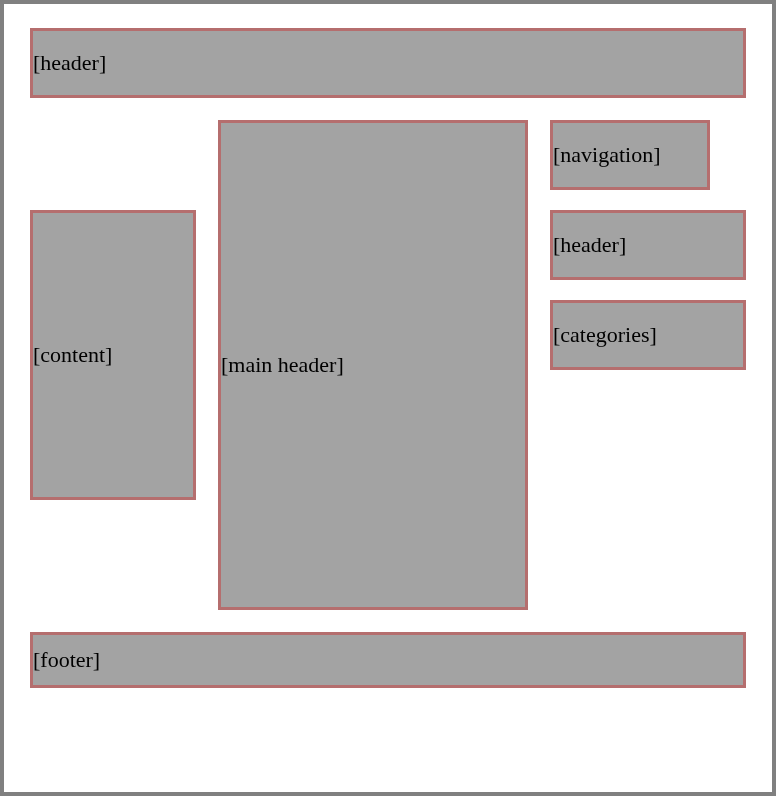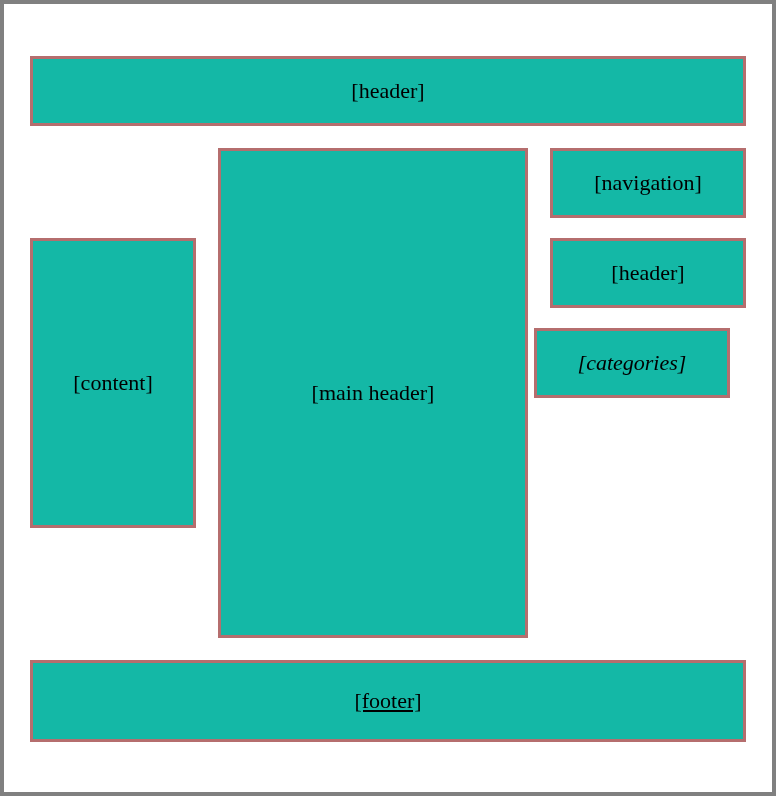--- a/index.html
+++ b/index.html
@@ -12,26 +12,24 @@
       height: 796px;
       background: #fff;
       border: 4px solid #808080;
       font-family: Georgia, 'Times New Roman', serif;
       font-size: 22px;
       color: #000;
       position: relative;
     }
     .box {
       position: absolute;
-      background: #14b8a6;
+      background: #a3a3a3;
       border: 3px solid #b56e6e;
       display: flex;
       align-items: center;
-      justify-content: center;
-      margin-top: 28px;
     }
     .header-box {
       left: 26px;
       top: 24px;
       width: 716px;
       height: 70px;
     }
     .main-box {
       left: 214px;
       top: 116px;
@@ -40,42 +38,40 @@
     }
     .archives-box {
       left: 26px;
       top: 206px;
       width: 166px;
       height: 290px;
     }
     .nav-box {
       left: 546px;
       top: 116px;
-      width: 196px;
+      width: 160px;
       height: 70px;
     }
     .feeds-box {
       left: 546px;
       top: 206px;
       width: 196px;
       height: 70px;
     }
     .categories-box {
-      left: 530px;
+      left: 546px;
       top: 296px;
       width: 196px;
       height: 70px;
-      font-style: italic;
     }
     .footer-box {
       left: 26px;
       top: 628px;
       width: 716px;
-      height: 82px;
-      text-decoration: underline;
+      height: 56px;
     }
   </style>
 </head>
 <body>
 
 <div class="box header-box">
   <span>[header]</span>
 </div>
 
 <div class="box main-box">

